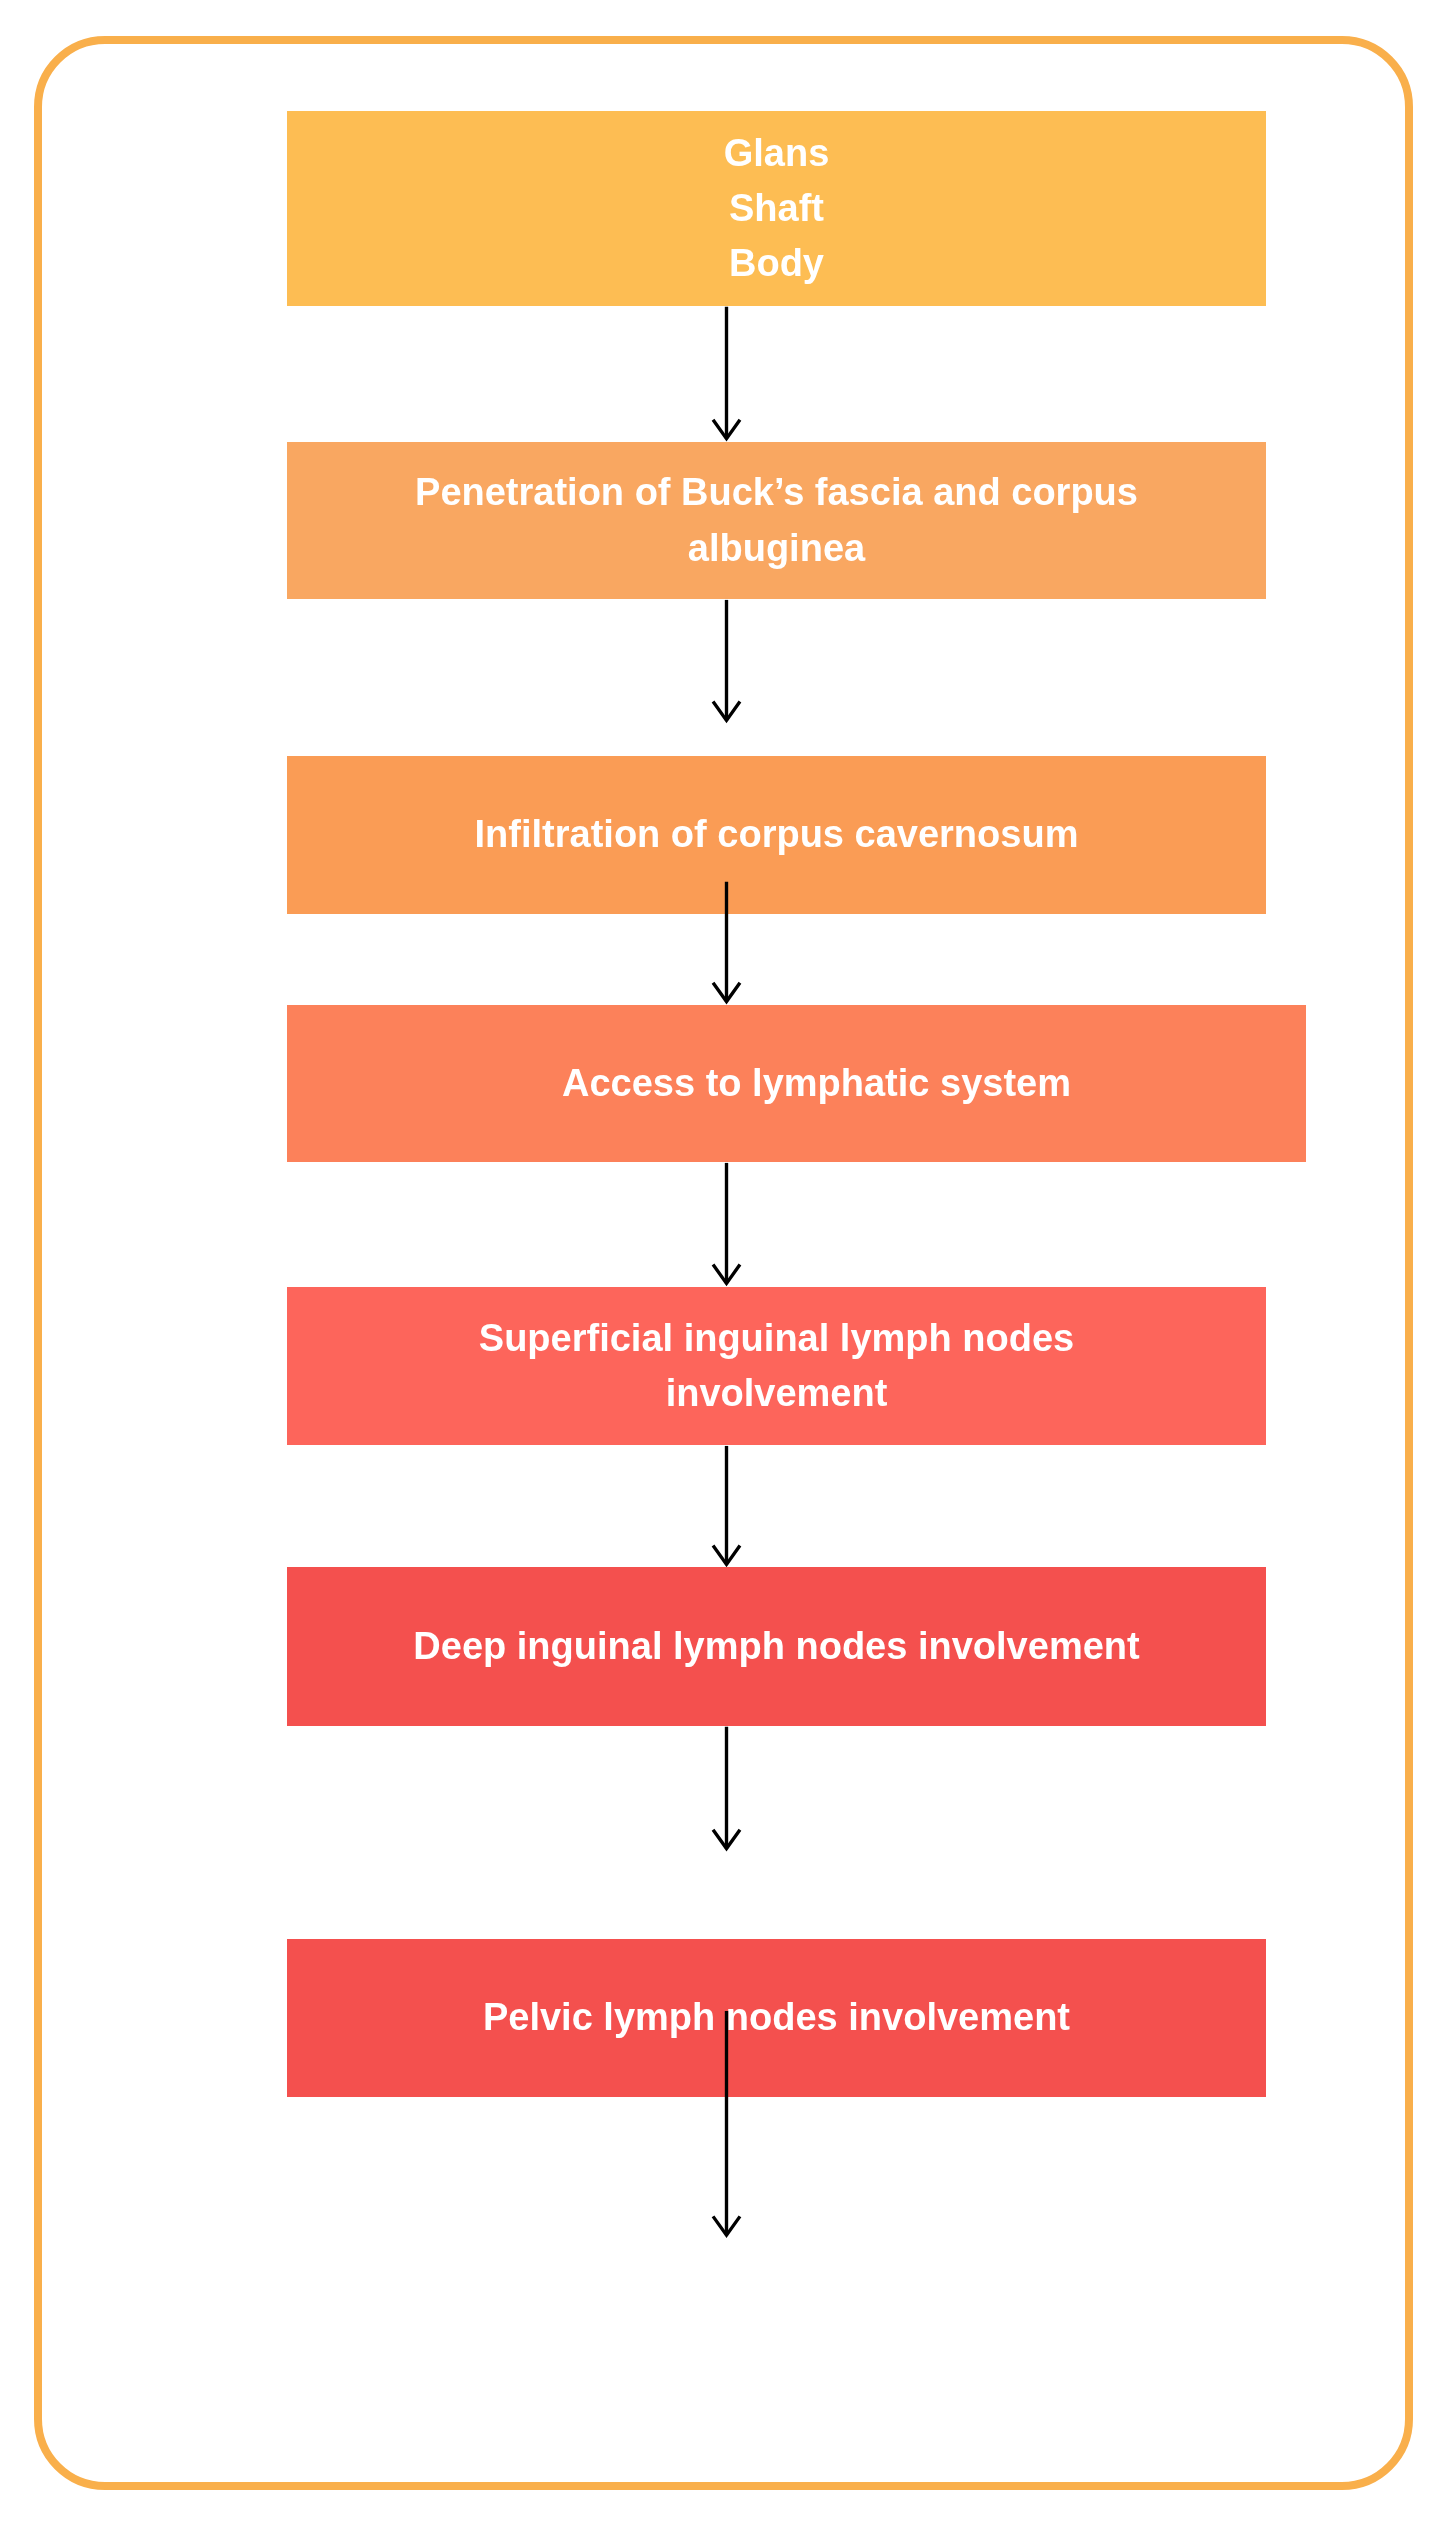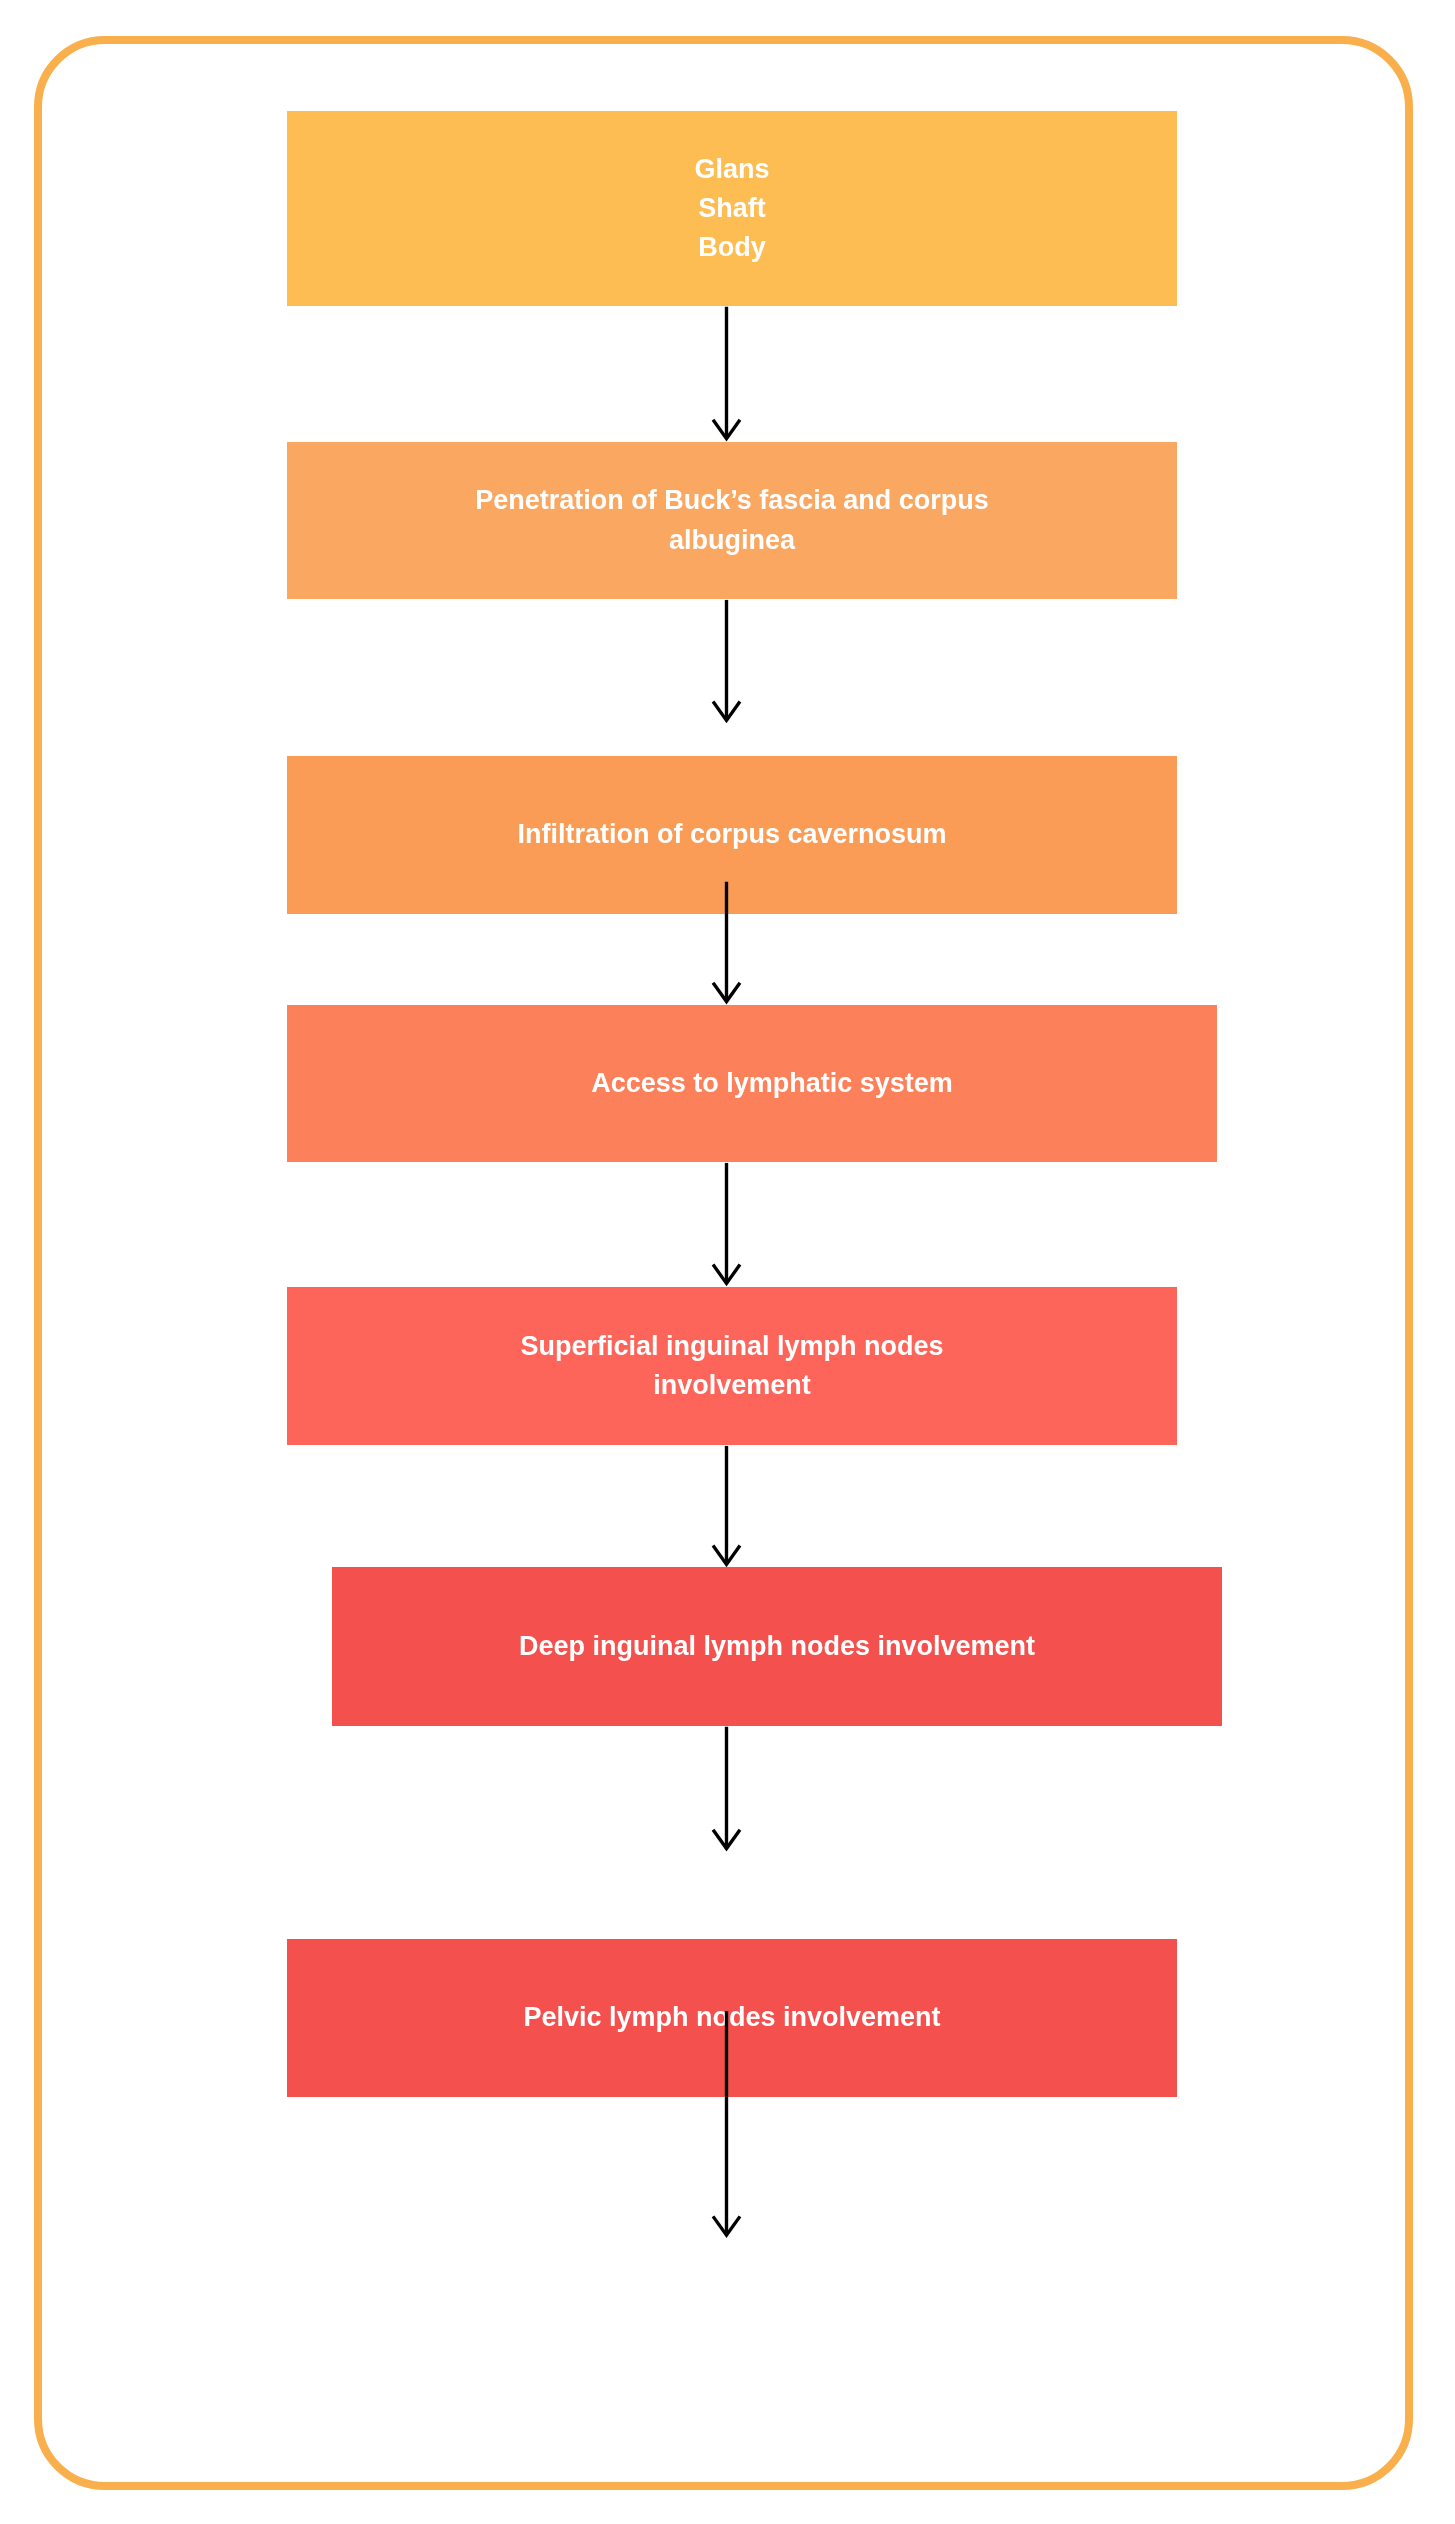--- a/index.html
+++ b/index.html
@@ -22,28 +22,28 @@
     top: 36px;
     width: 1379px;
     height: 2454px;
     border: 8.2px solid #F9AF4B;
     border-radius: 71px;
     background: transparent;
   }
   .step {
     position: absolute;
     left: 287px;
-    width: 890px;
+    width: 979px;
     display: flex;
     align-items: center;
     justify-content: center;
     text-align: center;
     color: #ffffff;
     font-weight: 700;
-    font-size: 27px;
+    font-size: 38px;
     line-height: 1.45;
   }
   .step .step-label {
     white-space: pre-line;
     padding: 0 13.6px;
   }
   .s1 { top: 111px;  height: 195px; }
   .s2 { top: 442px;  height: 157px; }
   .s3 { top: 756px; height: 158px; }
   .s4 { top: 1005px; height: 157px; }
@@ -112,21 +112,21 @@
   <div class="step s5" style="background-color: rgb(253, 101, 91); color: rgb(255, 255, 255);">
     <span class="step-label">Superficial inguinal lymph nodes
 involvement</span>
   </div>
 
   <svg class="arrow" style="top:1445px" width="35" height="123" viewBox="0 0 52 180">
     <line x1="26" y1="0" x2="26" y2="176" style="stroke: rgb(0, 0, 0);"></line>
     <polyline points="6,148 26,176 46,148" style="stroke: rgb(0, 0, 0);"></polyline>
   </svg>
 
-  <div class="step s6" style="background-color: rgb(244, 80, 78); color: rgb(255, 255, 255); margin-left: 45px;">
+  <div class="step s6" style="background-color: rgb(244, 80, 78); color: rgb(255, 255, 255);">
     <span class="step-label">Deep inguinal lymph nodes involvement</span>
   </div>
 
   <svg class="arrow" style="top:1726px" width="35" height="126" viewBox="0 0 52 185">
     <line x1="26" y1="0" x2="26" y2="181" style="stroke: rgb(0, 0, 0);"></line>
     <polyline points="6,153 26,181 46,153" style="stroke: rgb(0, 0, 0);"></polyline>
   </svg>
 
   <div class="step s7" style="background-color: rgb(244, 80, 78); color: rgb(255, 255, 255);">
     <span class="step-label">Pelvic lymph nodes involvement</span>

